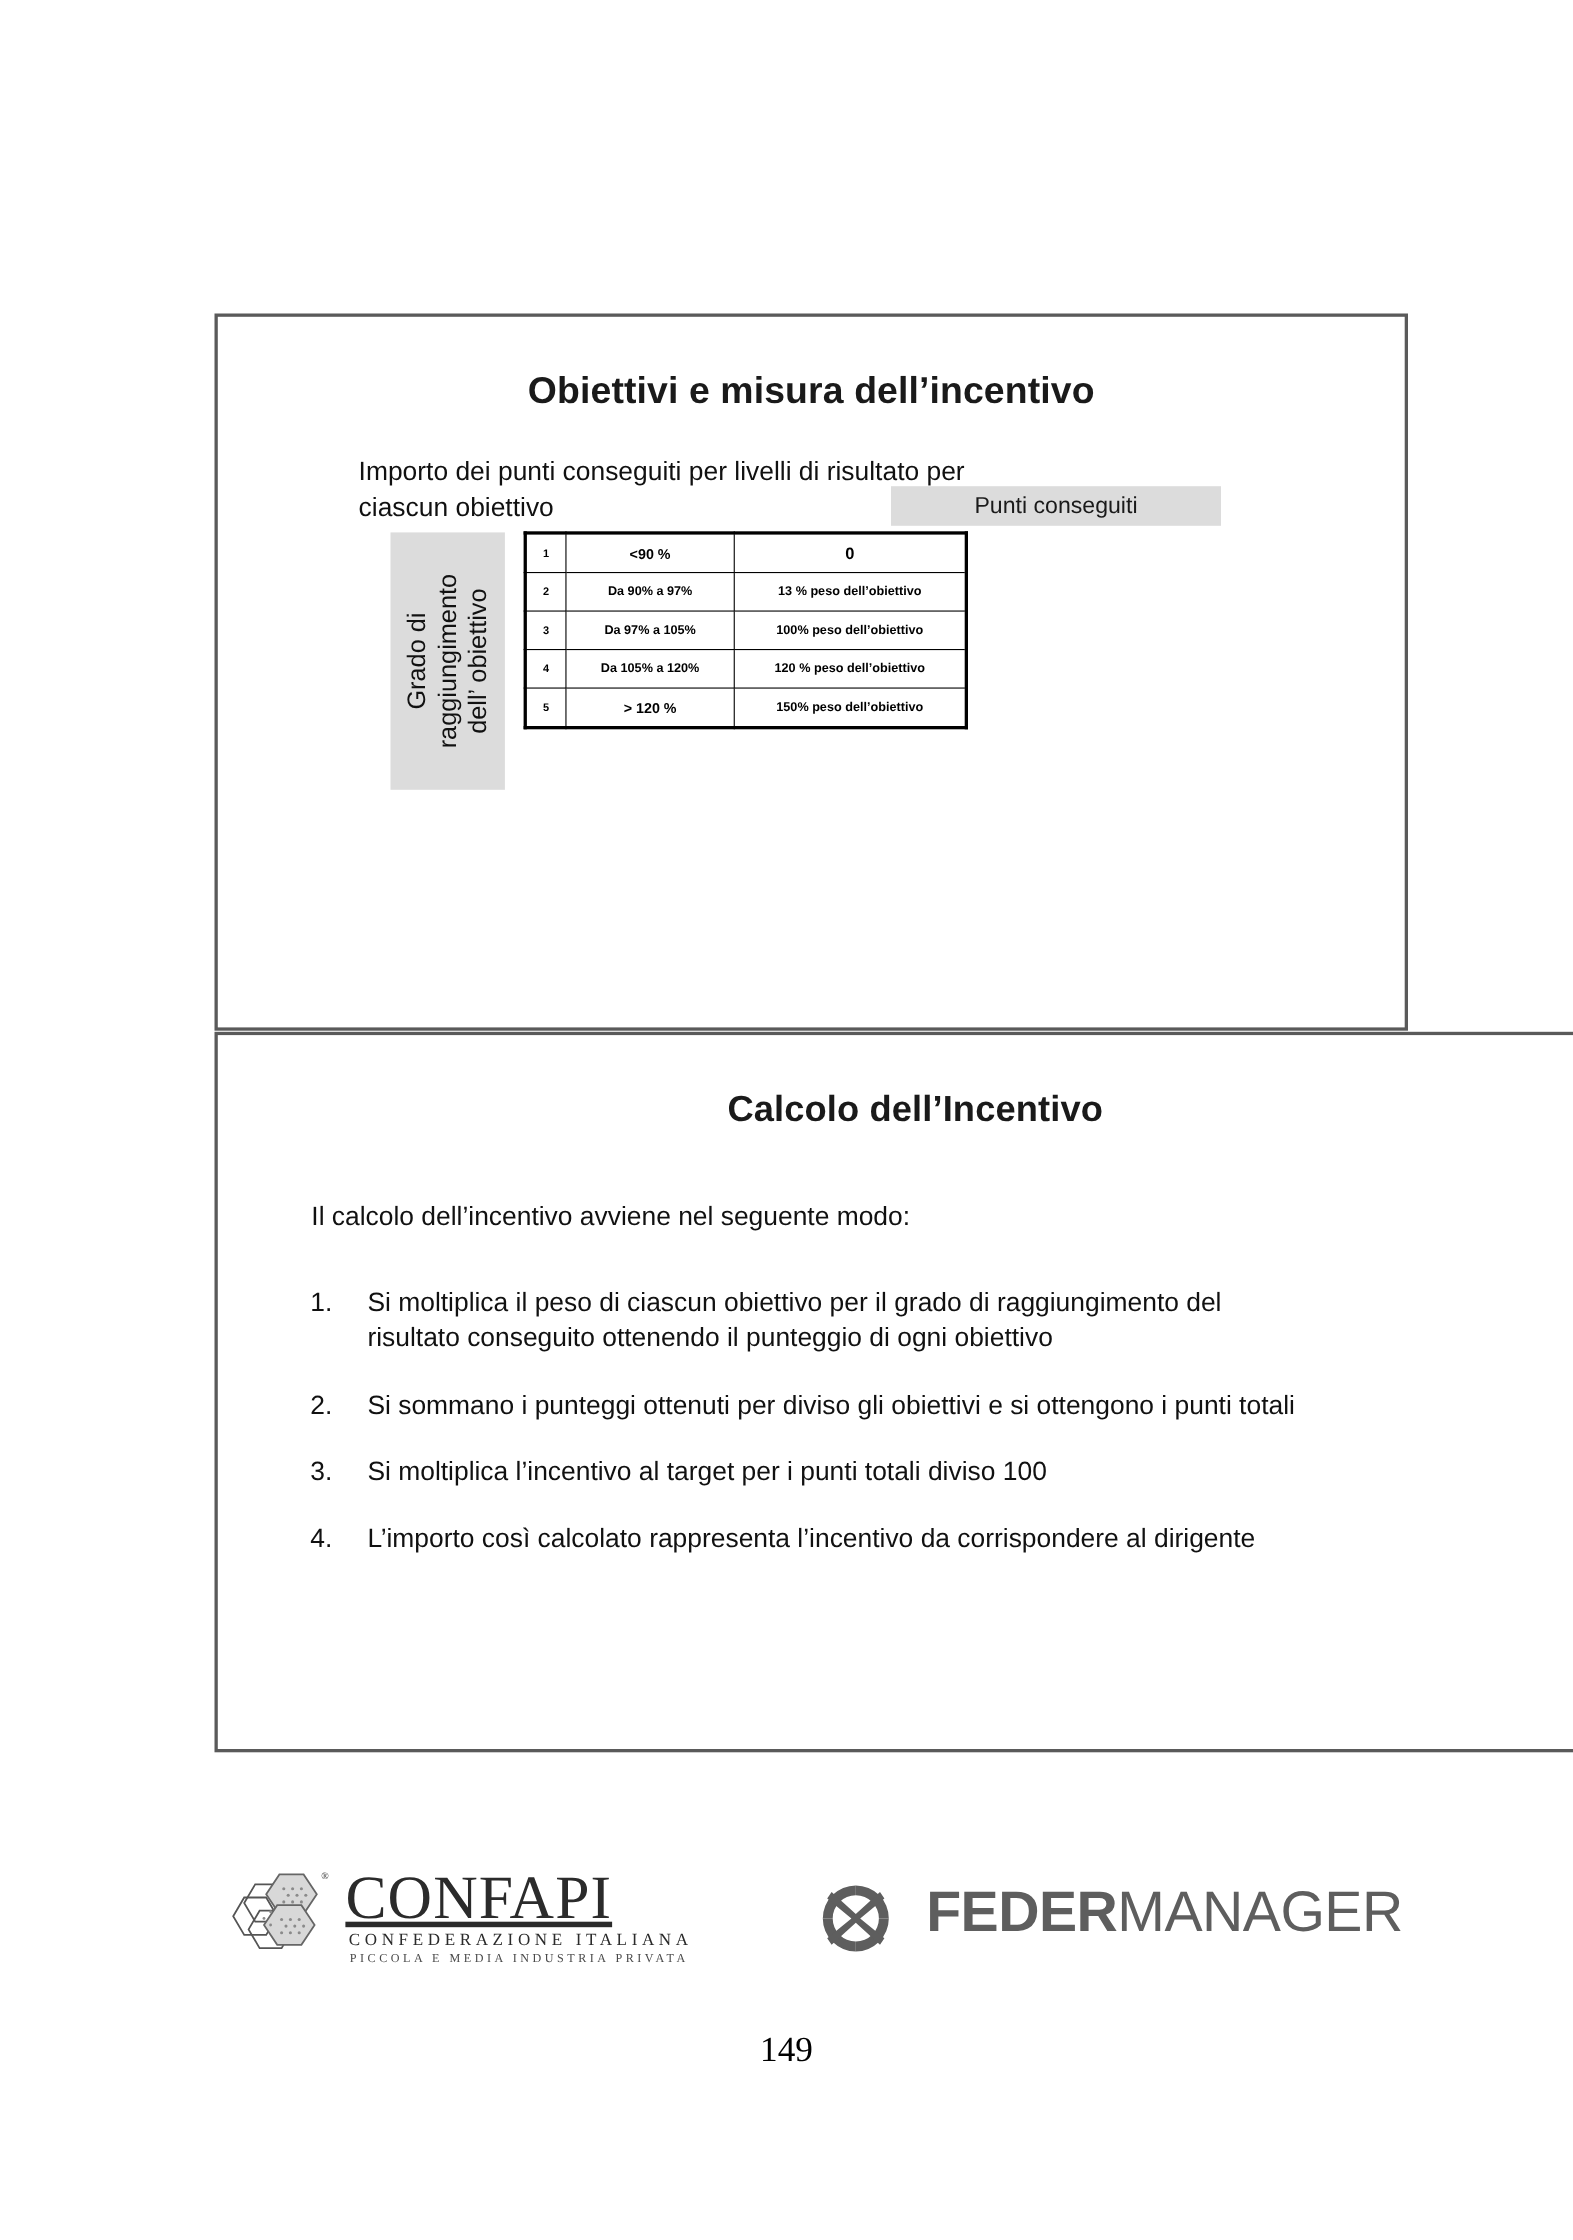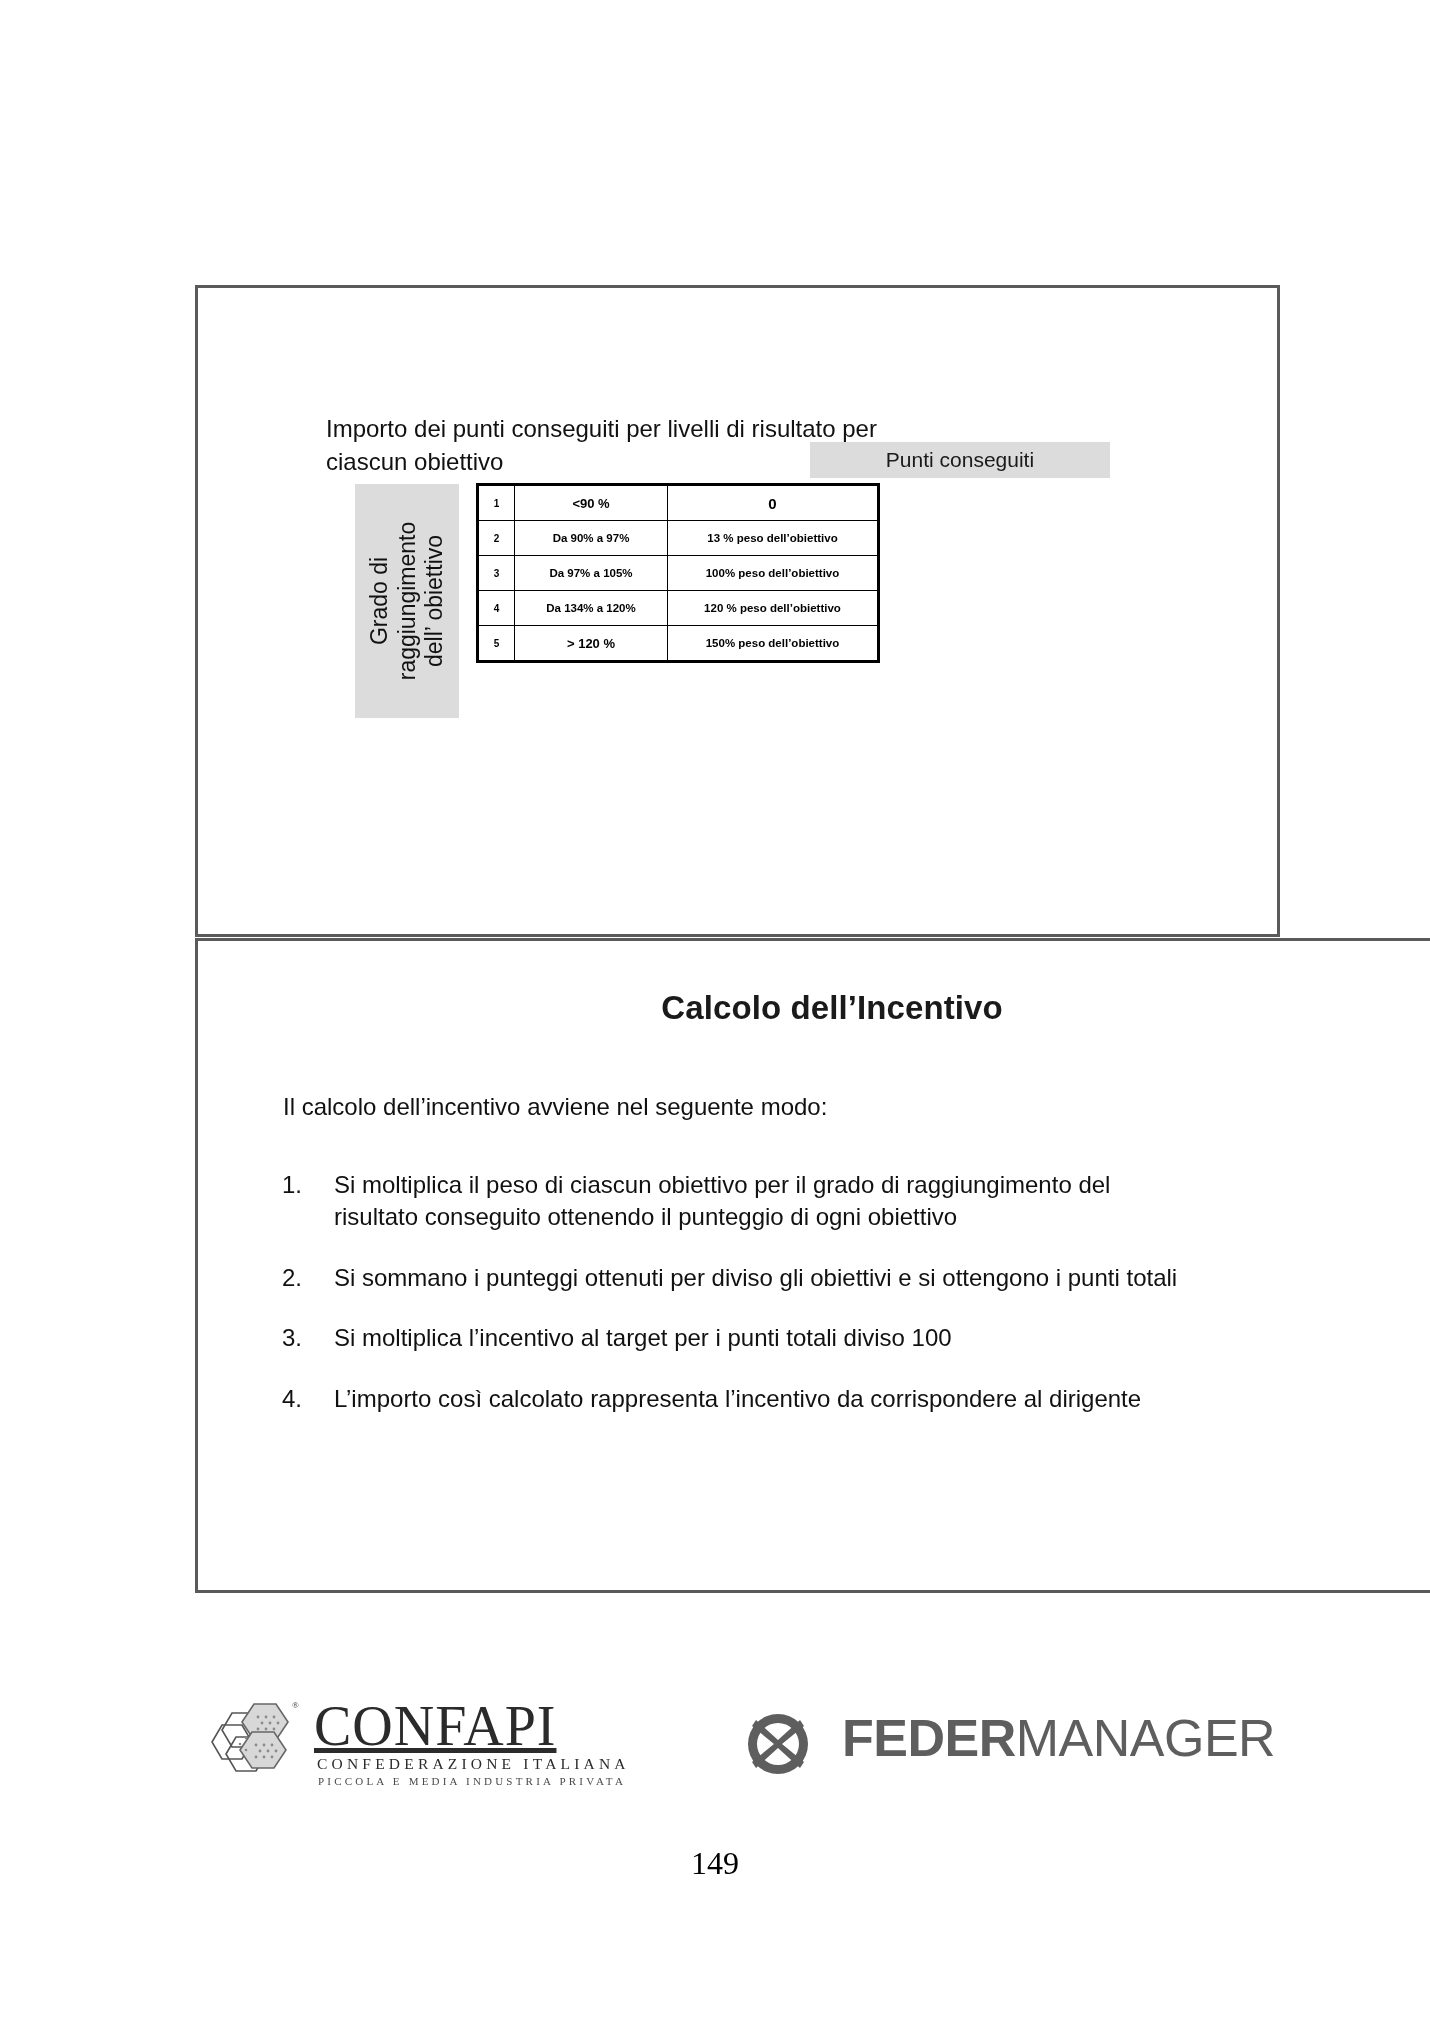--- a/index.html
+++ b/index.html
@@ -244,20 +244,21 @@
     font-family: "Liberation Serif", serif;
     font-size: 32px;
     color: #000000;
   }
 </style>
 </head>
 <body>
 
 <div class="slide" id="slide-1">
 
+  <div class="slide-title">Obiettivi e misura dell’incentivo</div>
 
   <div class="body-text" id="intro-1">Importo dei punti conseguiti per livelli di risultato per ciascun obiettivo</div>
 
   <div id="punti-band">
     <span>Punti conseguiti</span>
   </div>
 
   <div id="grado-box">
     <div class="rot">
       <span>Grado di</span><br>
@@ -278,21 +279,21 @@
         <td class="col-range">Da 90% a 97%</td>
         <td class="col-points">13 % peso dell’obiettivo</td>
       </tr>
       <tr class="row">
         <td class="col-idx">3</td>
         <td class="col-range">Da 97% a 105%</td>
         <td class="col-points">100% peso dell’obiettivo</td>
       </tr>
       <tr class="row">
         <td class="col-idx">4</td>
-        <td class="col-range">Da 134% a 120%</td>
+        <td class="col-range">Da 105% a 120%</td>
         <td class="col-points">120 % peso dell’obiettivo</td>
       </tr>
       <tr class="row last">
         <td class="col-idx">5</td>
         <td class="col-range">&gt; 120 %</td>
         <td class="col-points">150% peso dell’obiettivo</td>
       </tr>
     </tbody>
   </table>
 

